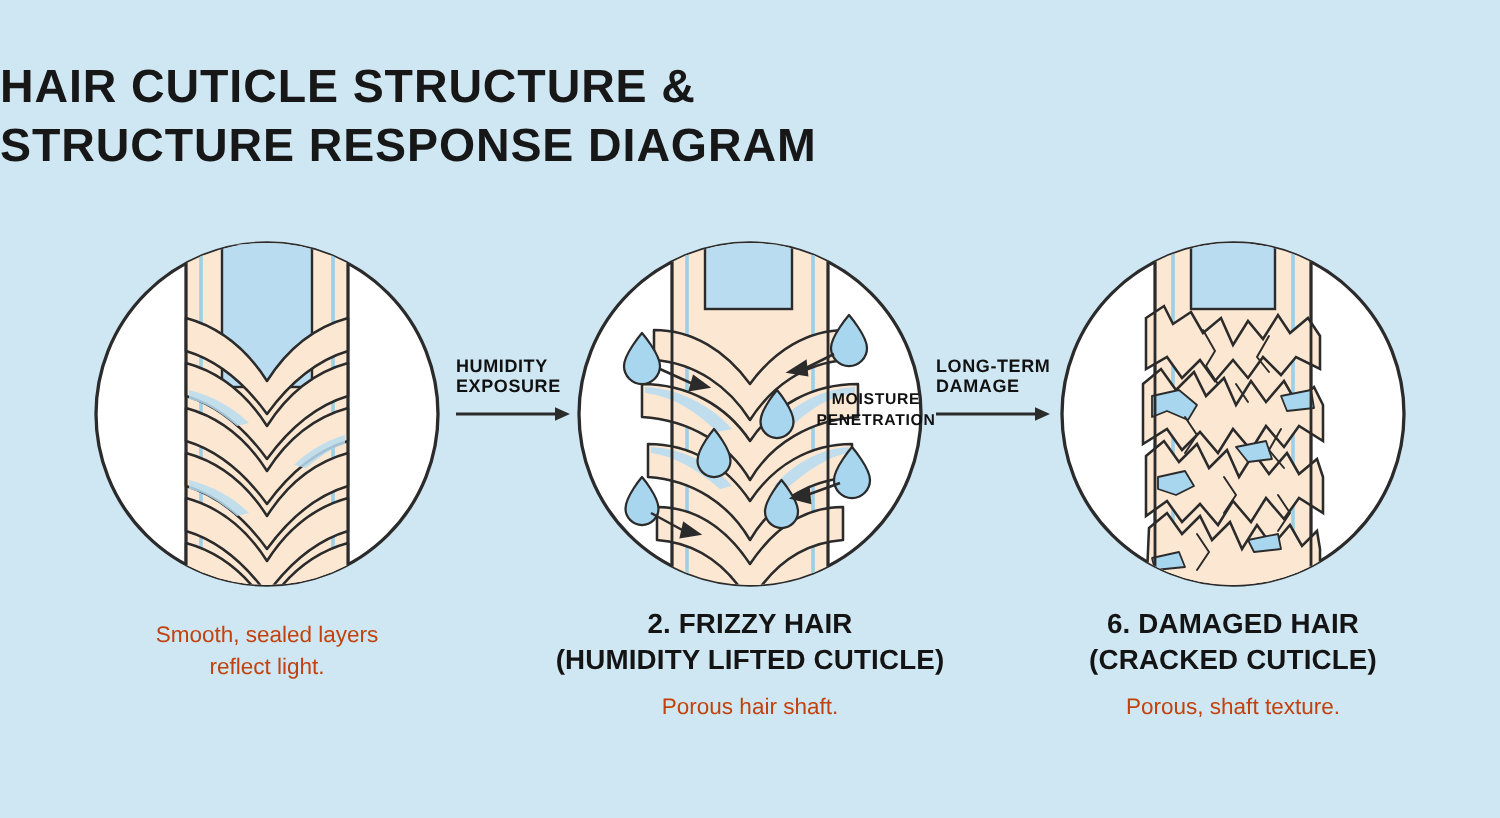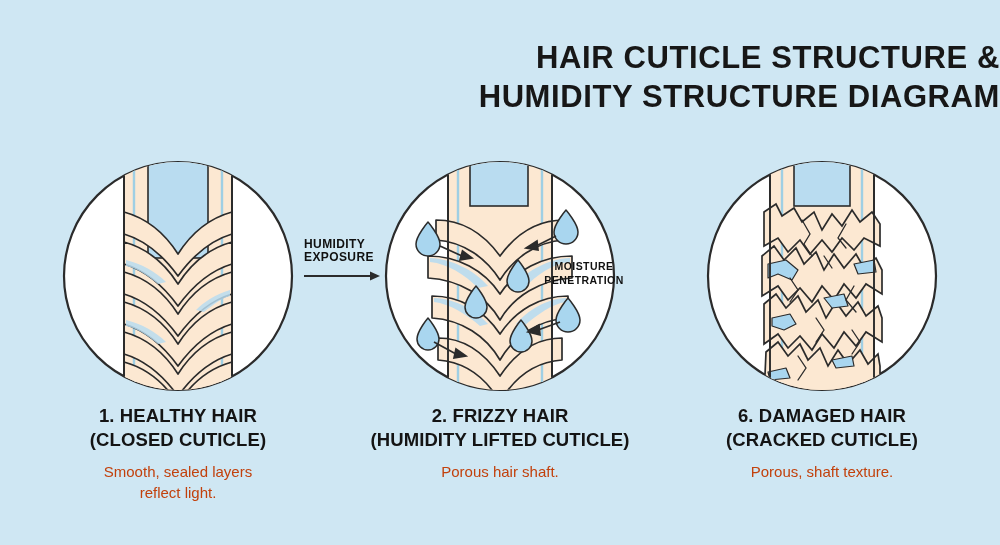--- a/index.html
+++ b/index.html
@@ -17,21 +17,21 @@
   #stage {
     position: relative;
     width: 1000px;
     height: 545px;
   }
 
   
   .title-block {
     position: absolute;
     top: 38px; left: 0; width: 1000px;
-    text-align: right;
+    text-align: left;
   }
   .title-line {
     font-family: "Liberation Sans", sans-serif;
     font-weight: bold;
     font-size: 31px;
     letter-spacing: 0.6px;
     line-height: 39px;
     color: #171717;
     white-space: nowrap;
   }
@@ -95,21 +95,21 @@
     white-space: pre-line;
   }
 </style>
 </head>
 <body style="background: rgb(207, 231, 243);">
 
 <div id="stage">
 
   <div class="title-block">
     <div class="title-line">HAIR CUTICLE STRUCTURE &amp;</div>
-    <div class="title-line">HUMIDITY STRUCTURE DIAGRAM</div>
+    <div class="title-line">STRUCTURE RESPONSE DIAGRAM</div>
   </div>
 
   <div class="panel p1">
     <svg class="circle-svg" viewBox="0 0 232 232">
       <defs>
         <clipPath id="clipA">
             <circle cx="116" cy="116" r="114"></circle>
           </clipPath>
       </defs>
       <circle cx="116" cy="116" r="114" fill="#ffffff" stroke="#2b2b2b" stroke-width="2.2"></circle>
@@ -209,20 +209,28 @@
         <g>
           <line x1="50" y1="182" x2="72" y2="194"></line>
           <path d="M72 189 L82 196 L70 198 Z"></path>
         </g>
       </g>
     </svg>
   </div>
   <div class="callout c2">MOISTURE
 PENETRATION</div>
 
+  <div class="connector a2">
+    <div class="connector-label">LONG-TERM
+DAMAGE</div>
+    <svg class="connector-arrow" width="78" height="14" viewBox="0 0 78 14">
+      <line x1="0" y1="7" x2="66" y2="7" stroke="#2b2b2b" stroke-width="1.9"></line>
+      <path d="M66 2.5 L76 7 L66 11.5 Z" fill="#2b2b2b"></path>
+    </svg>
+  </div>
 
   <div class="panel p3">
     <svg class="circle-svg" viewBox="0 0 232 232">
       <defs>
         <clipPath id="clipC">
             <circle cx="116" cy="116" r="114"></circle>
           </clipPath>
       </defs>
       <circle cx="116" cy="116" r="114" fill="#ffffff" stroke="#2b2b2b" stroke-width="2.2"></circle>
       <g clip-path="url(#clipC)">
@@ -256,22 +264,20 @@
           <path d="M92 196 L100 208 L92 220"></path>
           <path d="M146 170 L154 182 L146 194"></path>
           <path d="M118 96 L126 108"></path>
         </g>
         <rect x="64" y="-6" width="104" height="244" fill="none" stroke="#2b2b2b" stroke-width="1.9"></rect>
       </g>
     </svg>
   </div>
 
   <div class="caption k1">
-    <div class="caption-head">1. HEALTHY HAIR
-(CLOSED CUTICLE)</div>
     <div class="caption-sub">Smooth, sealed layers
 reflect light.</div>
   </div>
   <div class="caption k2">
     <div class="caption-head">2. FRIZZY HAIR
 (HUMIDITY LIFTED CUTICLE)</div>
     <div class="caption-sub">Porous hair shaft.</div>
   </div>
   <div class="caption k3">
     <div class="caption-head">6. DAMAGED HAIR

